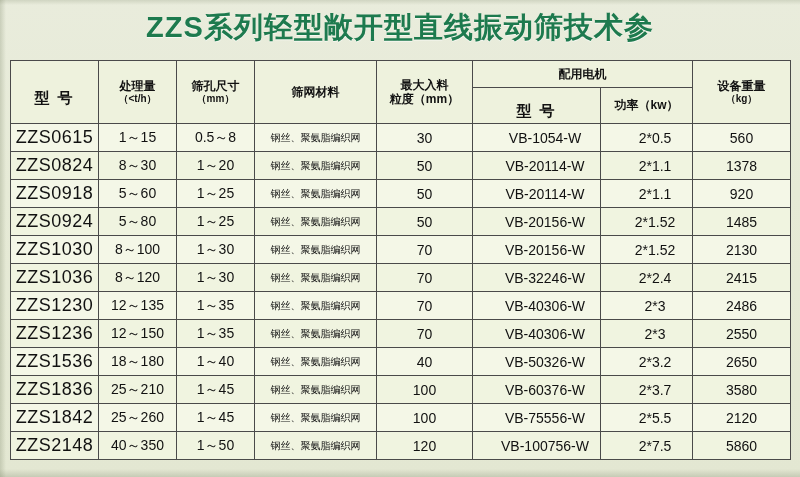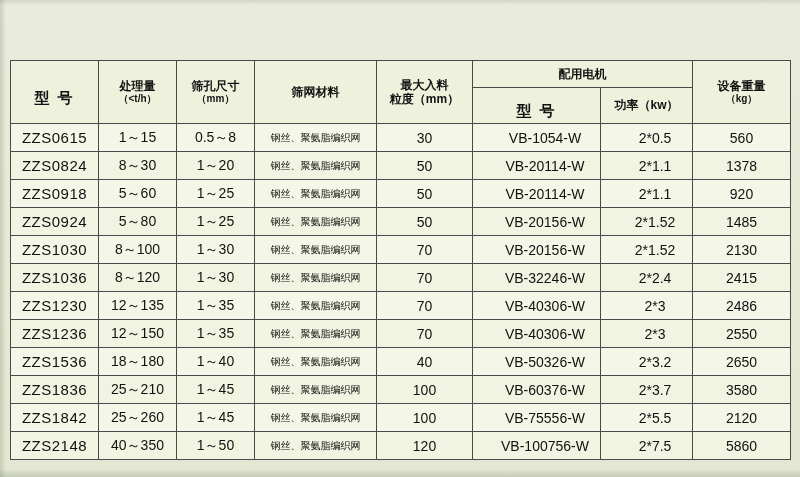--- a/index.html
+++ b/index.html
@@ -96,21 +96,21 @@
   }
   tbody td {
     height: 27px;
     background: #f4f7e7;
     font-size: 14px;
   }
   tbody tr:nth-child(even) td {
     background: #f0f4e0;
   }
   td.model {
-    font-size: 15px;
+    font-size: 18px;
     letter-spacing: 0.5px;
   }
   td.mesh {
     font-size: 10px;
     letter-spacing: 0px;
   }
   td.motor {
     font-size: 14px;
     letter-spacing: 0px;
     padding-left: 17px;
@@ -135,20 +135,21 @@
     width: 800px; height: 8px;
     background: linear-gradient(0deg, rgba(110,120,95,0.25), rgba(110,120,95,0));
     pointer-events: none;
   }
 </style>
 </head>
 <body>
 
 <div id="page">
 
+  <div id="title">ZZS系列轻型敞开型直线振动筛技术参</div>
 
   <div id="table-wrap">
     <table>
       <colgroup>
         <col class="c0">
           <col class="c1">
           <col class="c2">
           <col class="c3">
         <col class="c4">
           <col class="c5">

